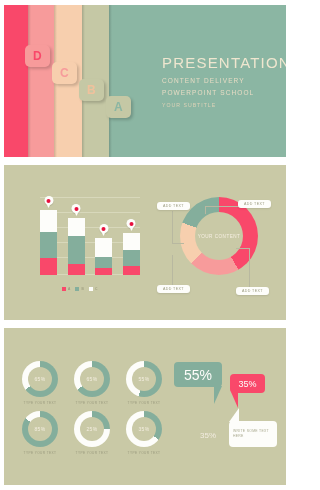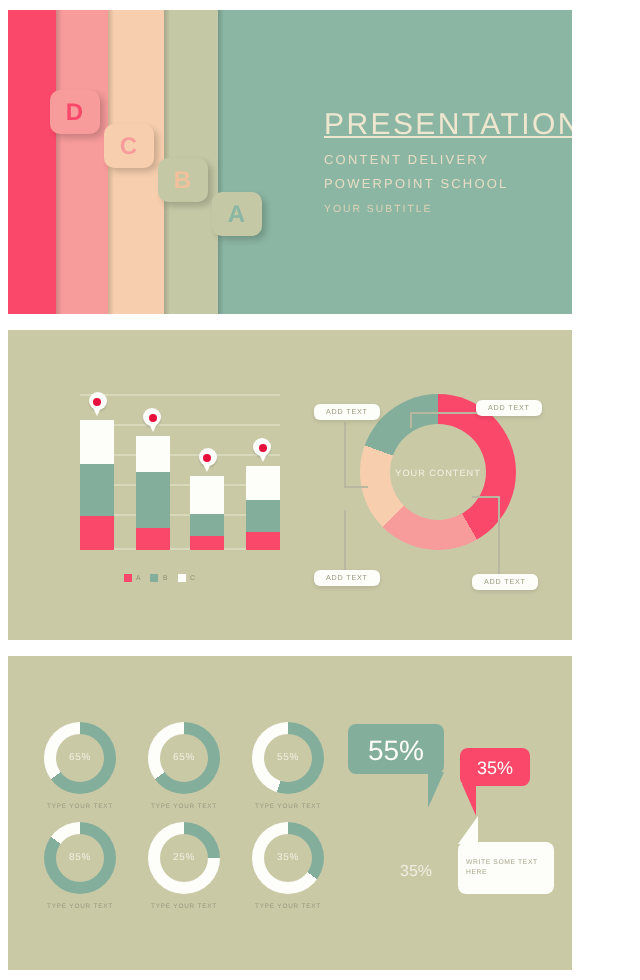--- a/index.html
+++ b/index.html
@@ -22,21 +22,21 @@
   .sh1{left:24px;} .sh2{left:50px;} .sh3{left:78px;} .sh4{left:105px;}
 
   .tab{position:absolute;border-radius:5px;display:flex;align-items:center;justify-content:center;
        font-size:12px;font-weight:bold;letter-spacing:.5px;box-shadow:2px 2px 3px rgba(0,0,0,.18);}
   .tab.tD{left:21px;top:40px;width:25px;height:22px;background:#f79b9b;color:#f9486a;}
   .tab.tC{left:48px;top:57px;width:25px;height:22px;background:#f7cfae;color:#f79b9b;}
   .tab.tB{left:75px;top:74px;width:25px;height:22px;background:#c5c8a5;color:#f0c19c;}
   .tab.tA{left:102px;top:91px;width:25px;height:22px;background:#c5c8a5;color:#8bb6a3;}
 
   .s1-text{position:absolute;left:158px;top:50px;color:#efe6cf;}
-  .s1-title{font-size:15px;letter-spacing:1.2px;line-height:1.1;margin-bottom:5px;text-decoration:underline;}
+  .s1-title{font-size:15px;letter-spacing:1.2px;line-height:1.1;margin-bottom:5px;}
   .s1-sub{font-size:6.5px;letter-spacing:1.1px;margin-top:5px;color:#e7dcc4;}
   .s1-sub3{font-size:5.2px;letter-spacing:1px;margin-top:6px;color:#ddd2b7;}
 
   
   .bar-area{position:absolute;left:36px;top:32px;width:100px;height:78px;}
   .gridline{position:absolute;left:0;right:0;height:1px;background:#d8d8bb;}
   .bars{position:absolute;left:0;bottom:0;width:100%;height:100%;display:flex;align-items:flex-end;justify-content:space-between;}
   .bar{width:17px;display:flex;flex-direction:column;justify-content:flex-end;position:relative;}
   .seg{width:100%;}
   .seg-c{background:#fdfdfa;}

